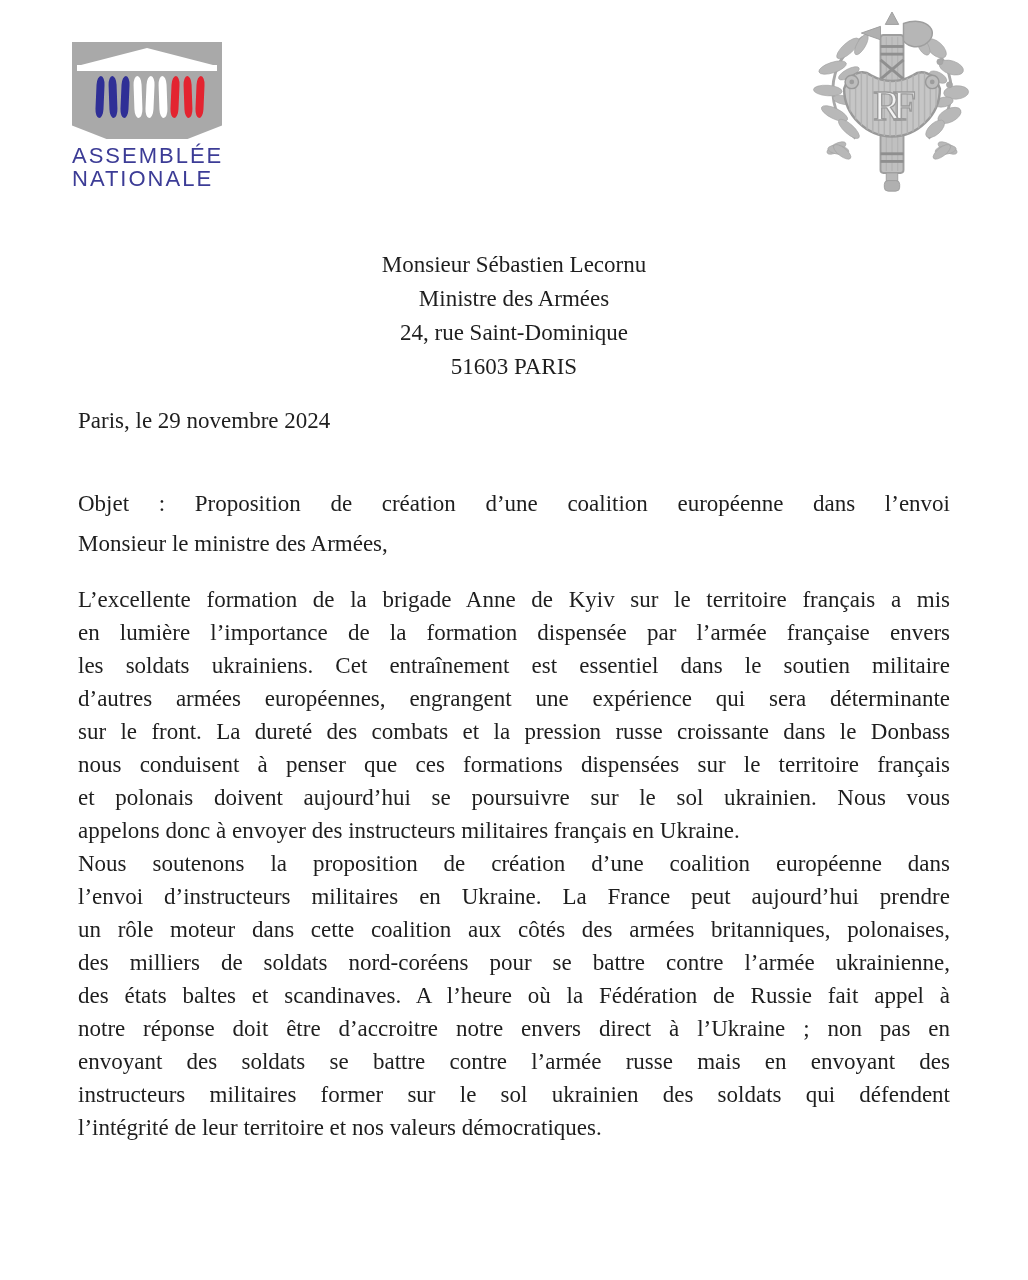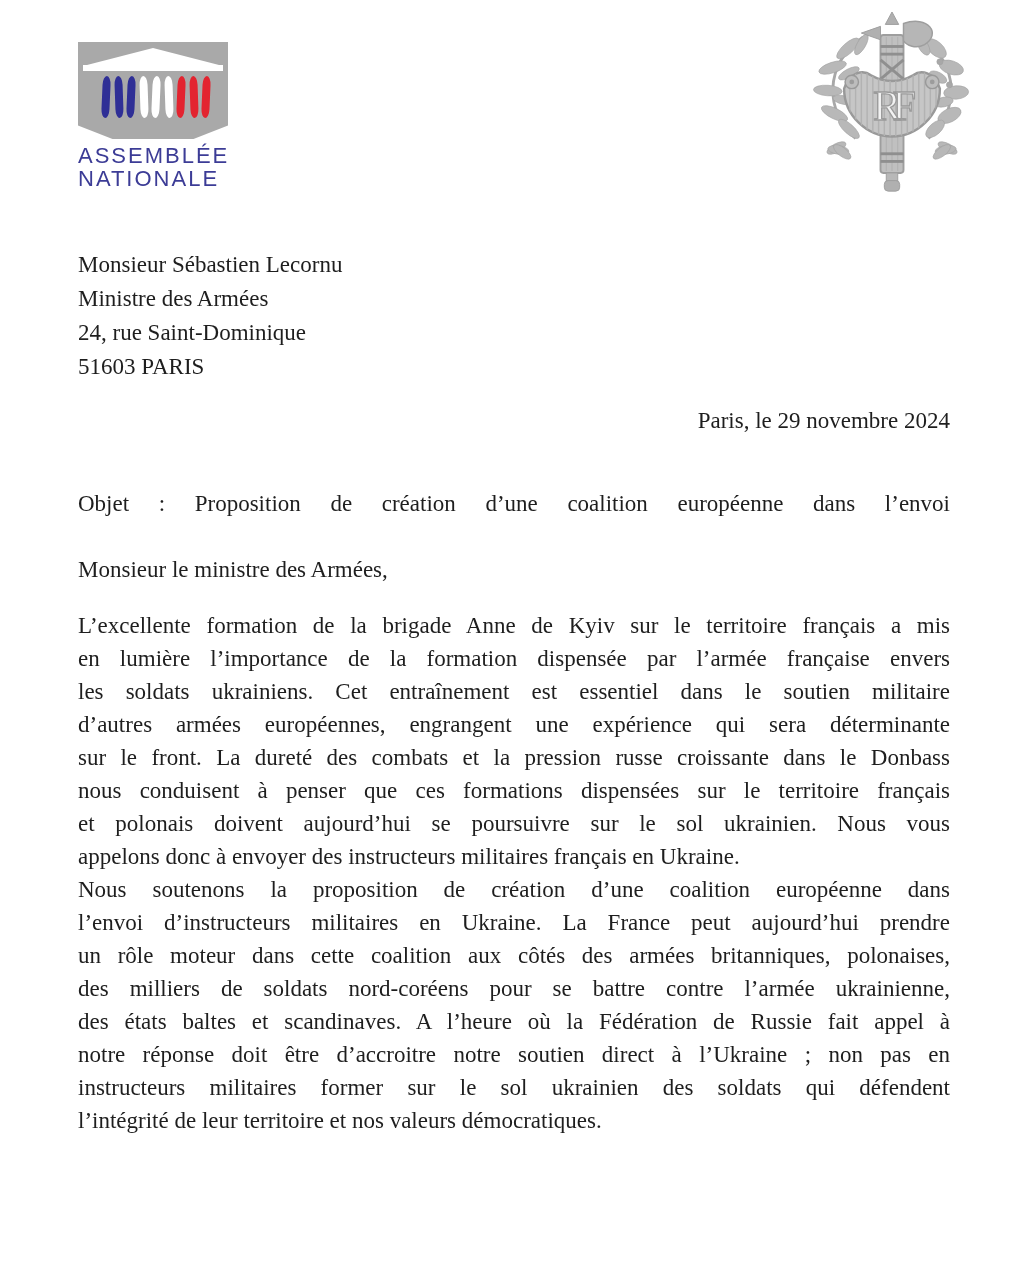--- a/index.html
+++ b/index.html
@@ -11,21 +11,21 @@
     background:#ffffff;
     box-sizing:border-box;
     padding:0 78px;
     overflow:hidden;
     font-family:"Liberation Serif","DejaVu Serif",serif;
     font-size:23px;
     color:var(--ink,#1e1e1e);
   }
 
   
-  .an-logo { position:absolute; left:78px; top:42px; width:152px; }
+  .an-logo { position:absolute; left:72px; top:42px; width:152px; }
   .an-square {
     position:relative; width:150px; height:97px;
     background:var(--an-gray,#a9a9a9);
     clip-path:polygon(0 0, 100% 0, 100% 86%, 77% 100%, 23% 100%, 0 86%);
   }
   .an-pediment {
     position:absolute; left:9px; top:6px; width:132px; height:17px;
     background:#ffffff;
     clip-path:polygon(50% 0, 0 100%, 100% 100%);
   }
@@ -46,24 +46,24 @@
     font-size:22px; line-height:23px; letter-spacing:2px;
     color:var(--an-text-blue,#3c3c96);
     white-space:nowrap;
   }
 
   
   .rf-emblem { position:absolute; left:796px; top:12px; }
 
   
   .address   { margin-top:248px; line-height:34px; }
-  .address .line { text-align:left; }
-  .dateline  { margin-top:20px; line-height:34px; text-align:right; }
+  .address .line { text-align:center; }
+  .dateline  { margin-top:20px; line-height:34px; }
   .objet     { margin-top:49px; line-height:33px; font-weight:normal; }
-  .salutation{ margin-top:33px; line-height:33px; }
+  .salutation{ margin-top:7px; line-height:33px; }
   .para      { line-height:33px; }
   .para-1    { margin-top:23px; }
   .para-2    { }
   .justify .line { text-align:justify; text-align-last:justify; white-space:nowrap; }
   .justify .line.line-last { text-align-last:left; }
 </style>
 </head>
 <body>
 
 <div class="page">
@@ -202,18 +202,19 @@
       <div class="line">nous conduisent à penser que ces formations dispensées sur le territoire français</div>
       <div class="line">et polonais doivent aujourd’hui se poursuivre sur le sol ukrainien. Nous vous</div>
       <div class="line line-last">appelons donc à envoyer des instructeurs militaires français en Ukraine.</div>
     </div>
   <div class="para para-2 justify">
       <div class="line">Nous soutenons la proposition de création d’une coalition européenne dans</div>
       <div class="line">l’envoi d’instructeurs militaires en Ukraine. La France peut aujourd’hui prendre</div>
       <div class="line">un rôle moteur dans cette coalition aux côtés des armées britanniques, polonaises,</div>
       <div class="line">des milliers de soldats nord-coréens pour se battre contre l’armée ukrainienne,</div>
       <div class="line">des états baltes et scandinaves. A l’heure où la Fédération de Russie fait appel à</div>
-      <div class="line">notre réponse doit être d’accroitre notre soutien direct à l’Ukraine ; non pas en</div>
+      <div class="line">notre réponse doit être d’accroitre notre envers direct à l’Ukraine ; non pas en</div>
+      <div class="line">envoyant des soldats se battre contre l’armée russe mais en envoyant des</div>
       <div class="line">instructeurs militaires former sur le sol ukrainien des soldats qui défendent</div>
       <div class="line line-last">l’intégrité de leur territoire et nos valeurs démocratiques.</div>
     </div>
 
 </div>
 
 </body></html>

